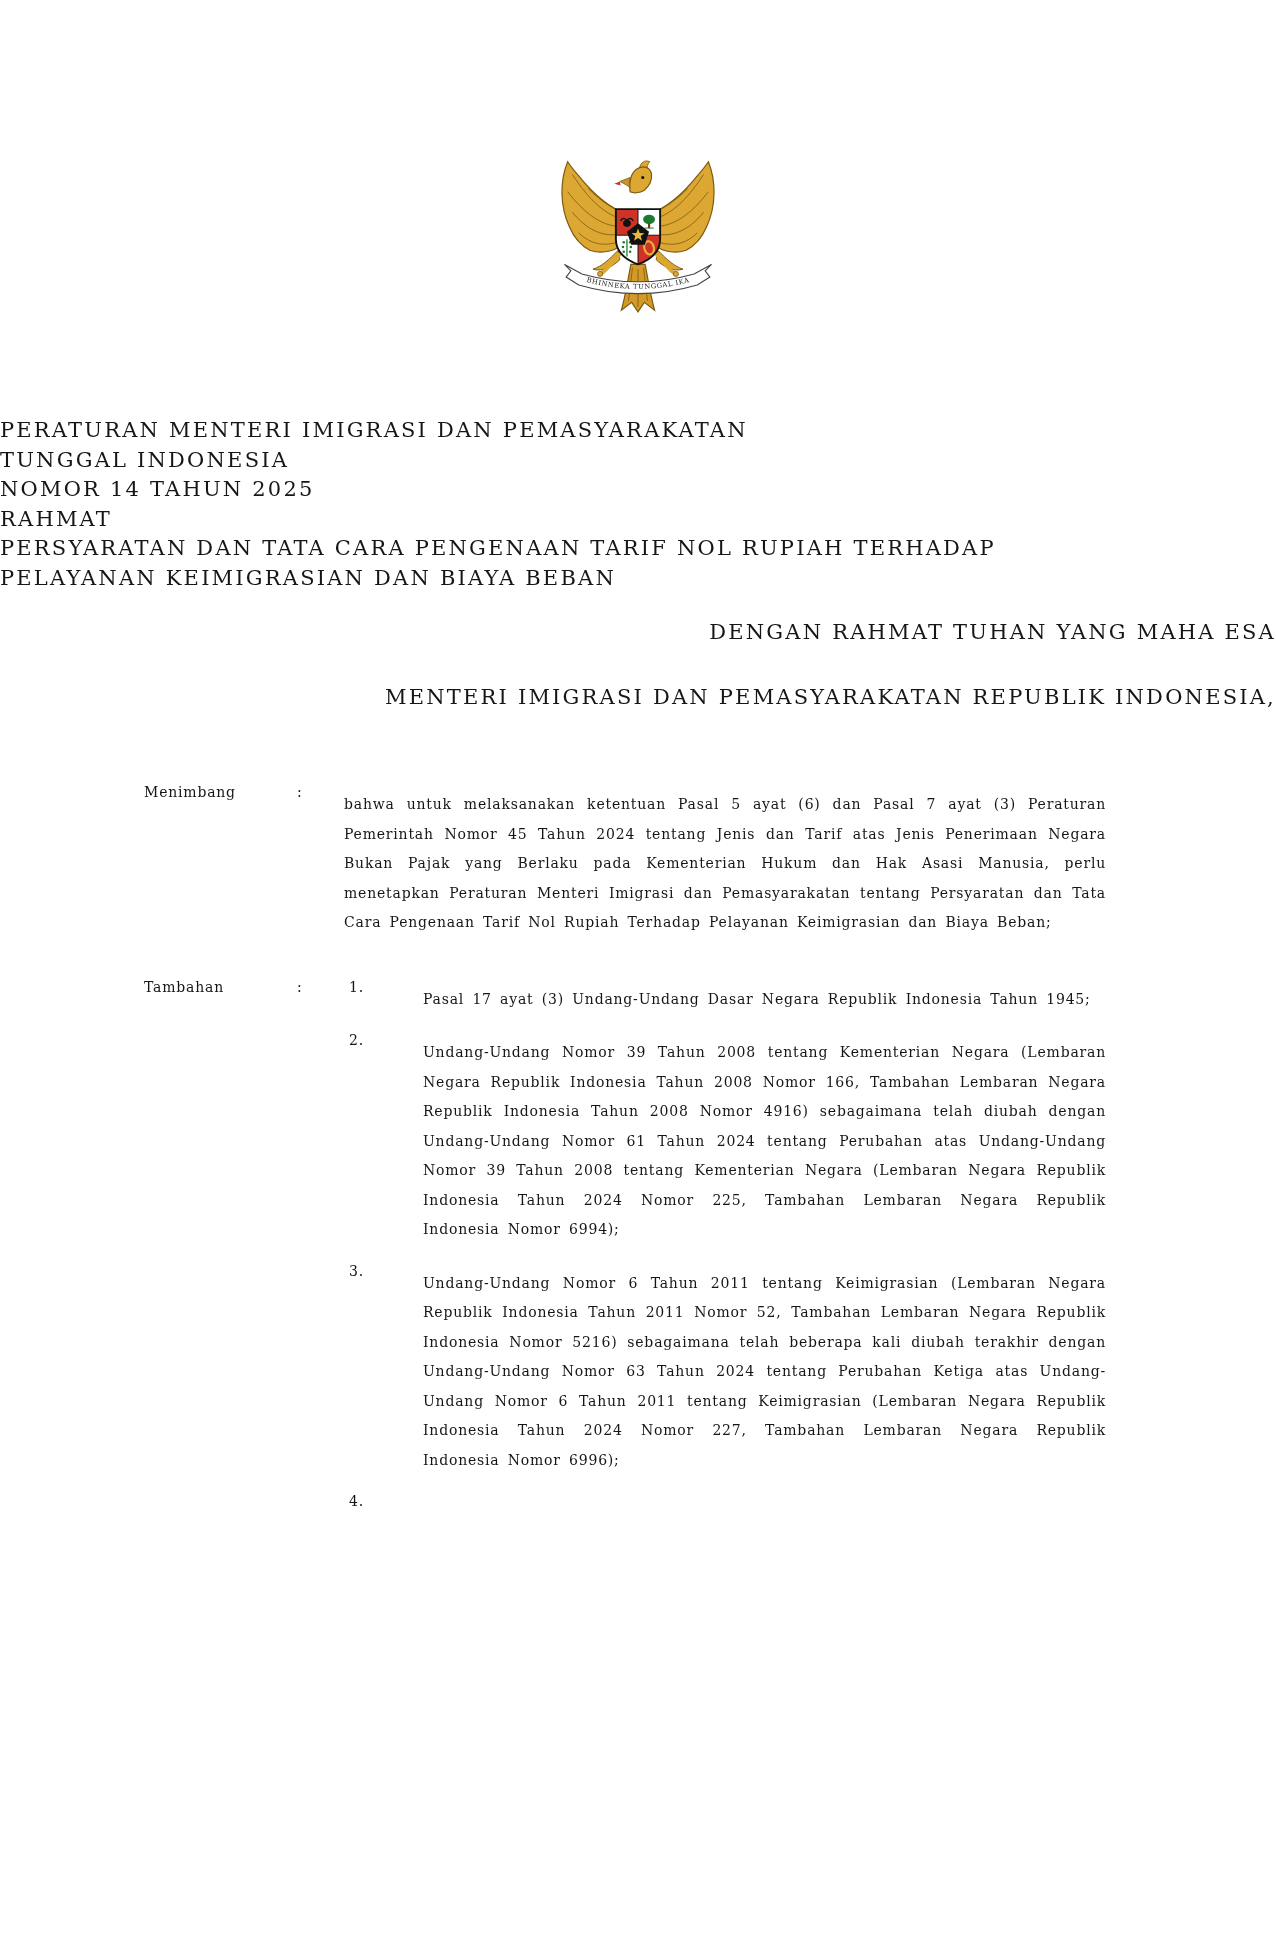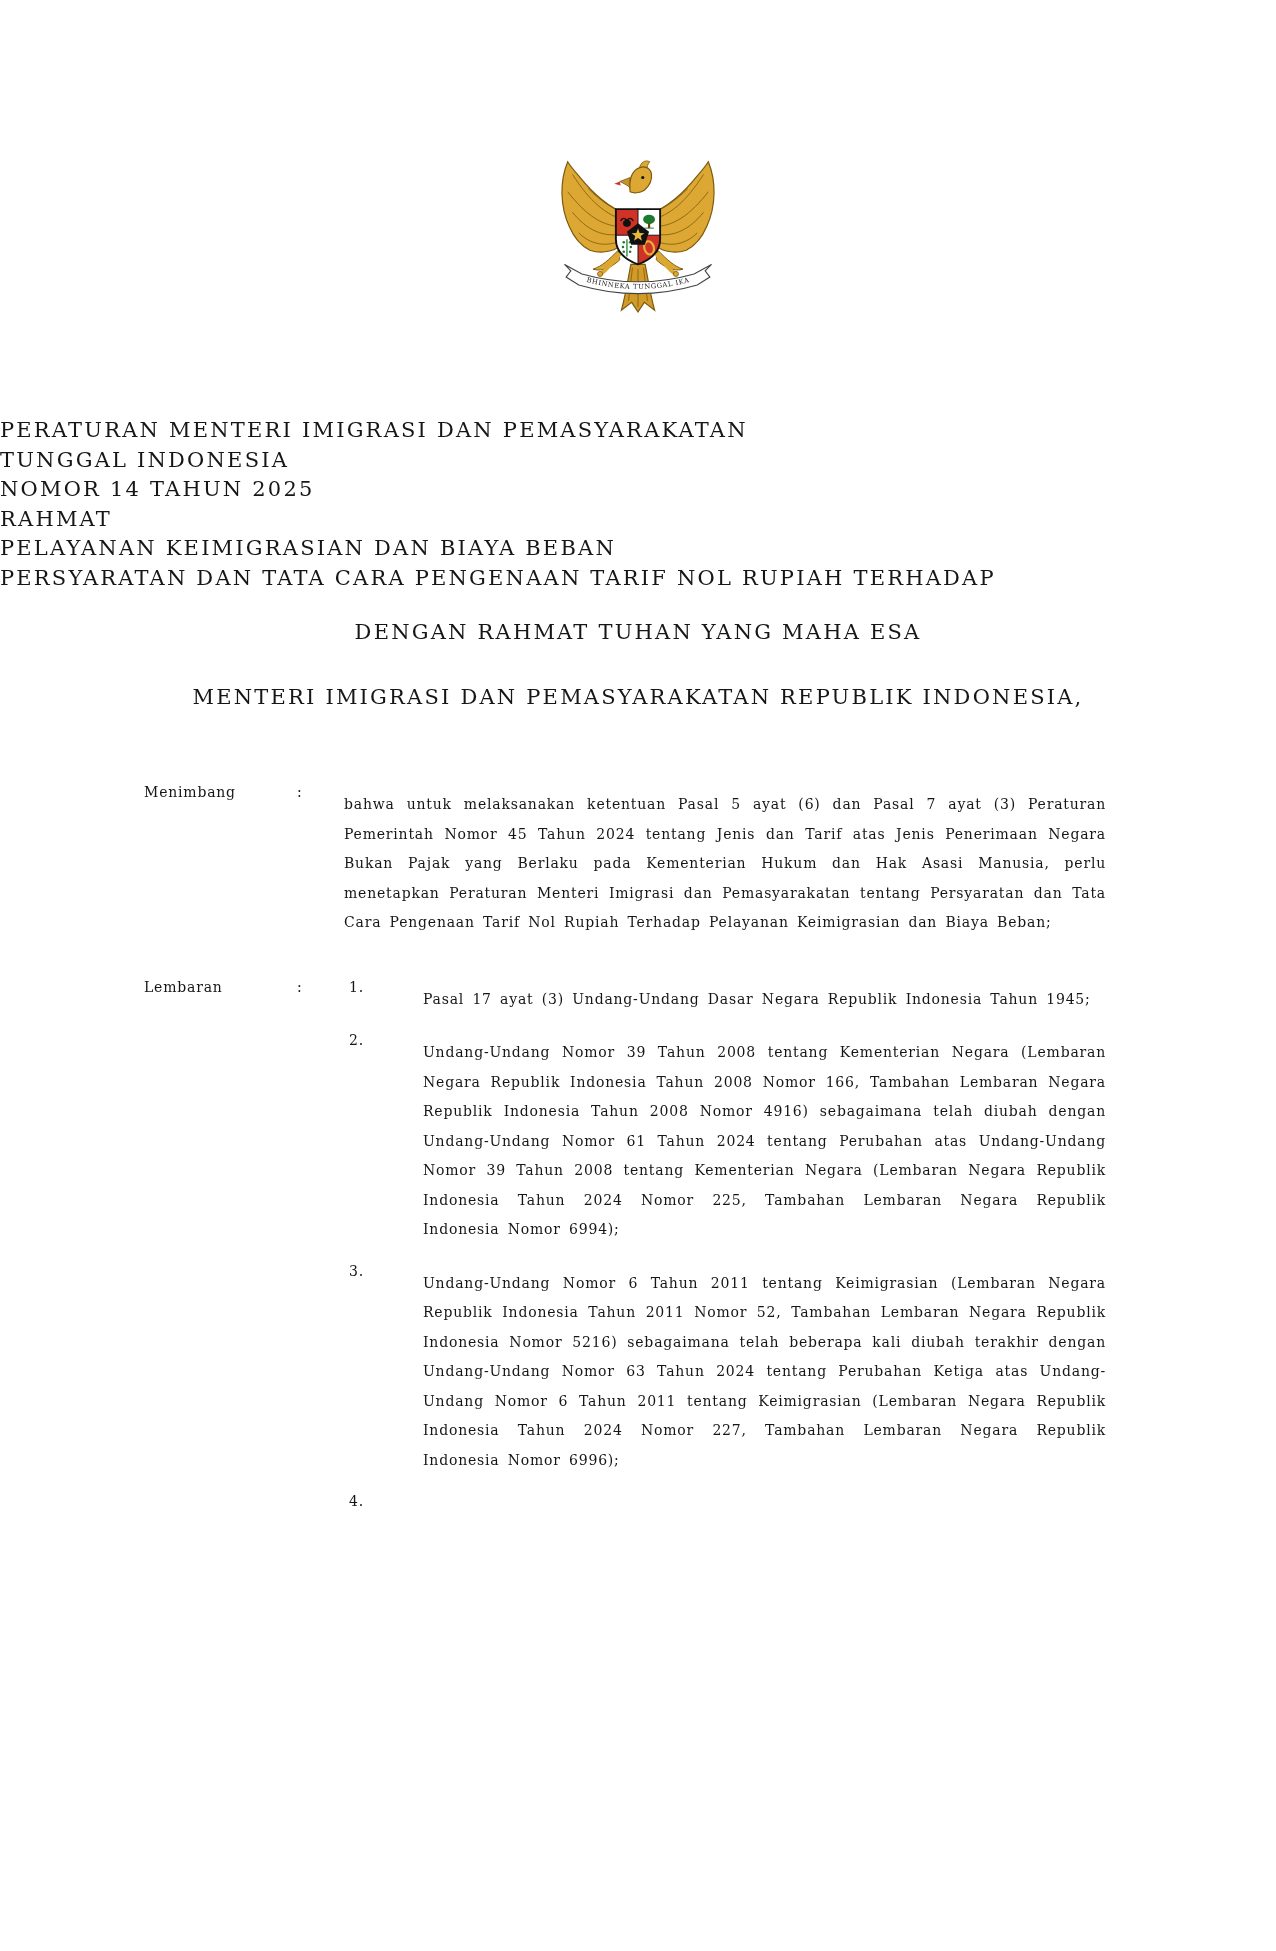--- a/index.html
+++ b/index.html
@@ -19,21 +19,21 @@
   }
   .emblem-wrap svg { display: block; }
   .title-block {
     margin-top: 101px;
     text-align: left;
     font-size: 21px;
     line-height: 29.5px;
     letter-spacing: 2.2px;
   }
   .center-line {
-    text-align: center;
+    text-align: right;
     font-size: 21px;
     line-height: 29.5px;
     letter-spacing: 2.2px;
   }
   .invocation { margin-top: 25px; }
   .authority  { margin-top: 35px; }
   .clauses {
     margin: 66px 158px 0 144px;
     font-size: 14px;
     line-height: 29.5px;
@@ -152,37 +152,37 @@
         </text>
       </g>
     </svg>
   </div>
 
   <div class="title-block">
     <div>PERATURAN MENTERI IMIGRASI DAN PEMASYARAKATAN</div>
     <div>TUNGGAL INDONESIA</div>
     <div>NOMOR 14 TAHUN 2025</div>
     <div>RAHMAT</div>
+    <div>PERSYARATAN DAN TATA CARA PENGENAAN TARIF NOL RUPIAH TERHADAP</div>
     <div>PELAYANAN KEIMIGRASIAN DAN BIAYA BEBAN</div>
-    <div>PERSYARATAN DAN TATA CARA PENGENAAN TARIF NOL RUPIAH TERHADAP</div>
   </div>
 
   <div class="center-line invocation">DENGAN RAHMAT TUHAN YANG MAHA ESA</div>
   <div class="center-line authority">MENTERI IMIGRASI DAN PEMASYARAKATAN REPUBLIK INDONESIA,</div>
 
   <div class="clauses">
 
     <div class="clause">
       <div class="clabel">Menimbang</div>
       <div class="colon">:</div>
       <p class="ctext">bahwa untuk melaksanakan ketentuan Pasal 5 ayat (6) dan Pasal 7 ayat (3) Peraturan Pemerintah Nomor 45 Tahun 2024 tentang Jenis dan Tarif atas Jenis Penerimaan Negara Bukan Pajak yang Berlaku pada Kementerian Hukum dan Hak Asasi Manusia, perlu menetapkan Peraturan Menteri Imigrasi dan Pemasyarakatan tentang Persyaratan dan Tata Cara Pengenaan Tarif Nol Rupiah Terhadap Pelayanan Keimigrasian dan Biaya Beban;</p>
     </div>
 
     <div class="clause">
-      <div class="clabel">Lembaran</div>
+      <div class="clabel">Tambahan</div>
       <div class="colon">:</div>
       <div class="items">
         <div class="law-item">
           <div class="no">1.</div>
           <p>Pasal 17 ayat (3) Undang-Undang Dasar Negara Republik Indonesia Tahun 1945;</p>
         </div>
         <div class="law-item">
           <div class="no">2.</div>
           <p>Undang-Undang Nomor 39 Tahun 2008 tentang Kementerian Negara (Lembaran Negara Republik Indonesia Tahun 2008 Nomor 166, Tambahan Lembaran Negara Republik Indonesia Tahun 2008 Nomor 4916) sebagaimana telah diubah dengan Undang-Undang Nomor 61 Tahun 2024 tentang Perubahan atas Undang-Undang Nomor 39 Tahun 2008 tentang Kementerian Negara (Lembaran Negara Republik Indonesia Tahun 2024 Nomor 225, Tambahan Lembaran Negara Republik Indonesia Nomor 6994);</p>
         </div>

